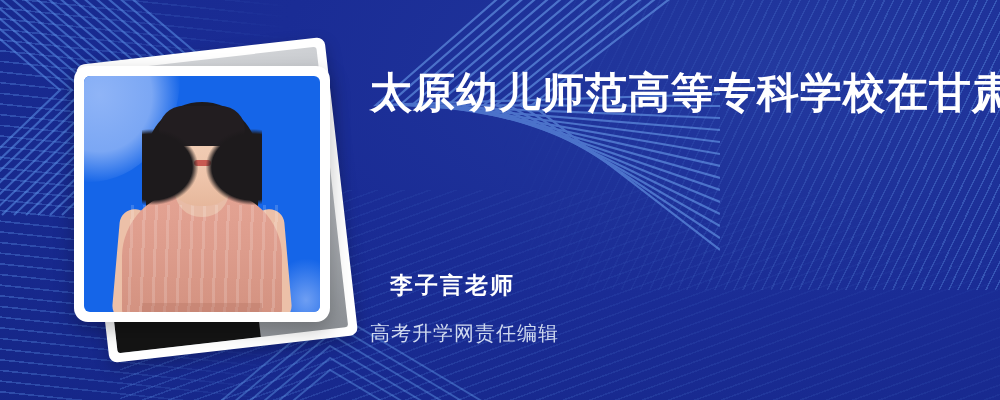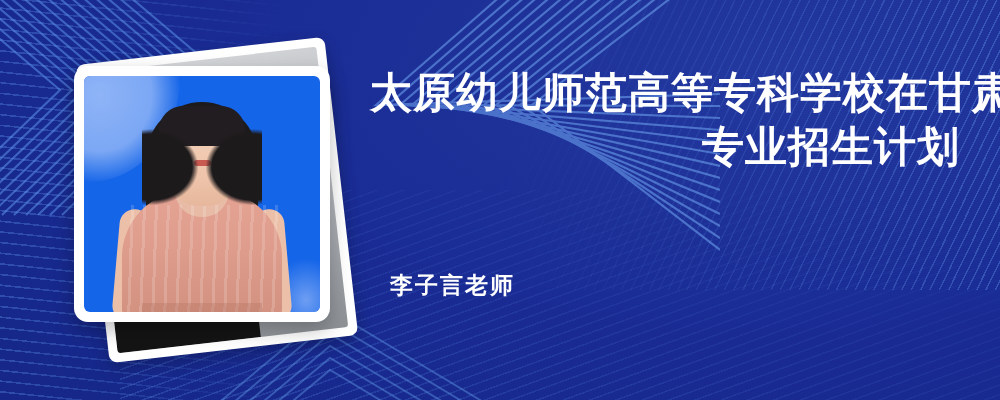--- a/index.html
+++ b/index.html
@@ -4,21 +4,20 @@
 <style>
   html,body{margin:0;padding:0;}
   body{
     width:1000px;height:400px;overflow:hidden;
     font-family:"Liberation Sans","DejaVu Sans",sans-serif;
     background:#15288f;
   }
   .banner{
     position:relative;width:1000px;height:400px;overflow:hidden;
     background:#15288f;
-    text-align:right;
   }
 
   
   .bg-base{
     position:absolute;inset:0;
     background:
       radial-gradient(120% 140% at 78% 18%, #23399f 0%, #1a2c95 42%, #142584 100%);
   }
   
   .bg-chevrons{
@@ -283,18 +282,18 @@
           <div class="p-fringe"></div>
           <div class="p-hair-front"></div>
         </div>
       </div>
     </div>
   </div>
 
   <div class="content">
     <div class="title">
       <span class="line">太原幼儿师范高等专科学校在甘肃</span>
-      <span class="line">专业招生计划</span>
     </div>
     <div class="author">李子言老师</div>
+    <div class="role">高考升学网责任编辑</div>
   </div>
 
 </div>
 
 </body></html>

